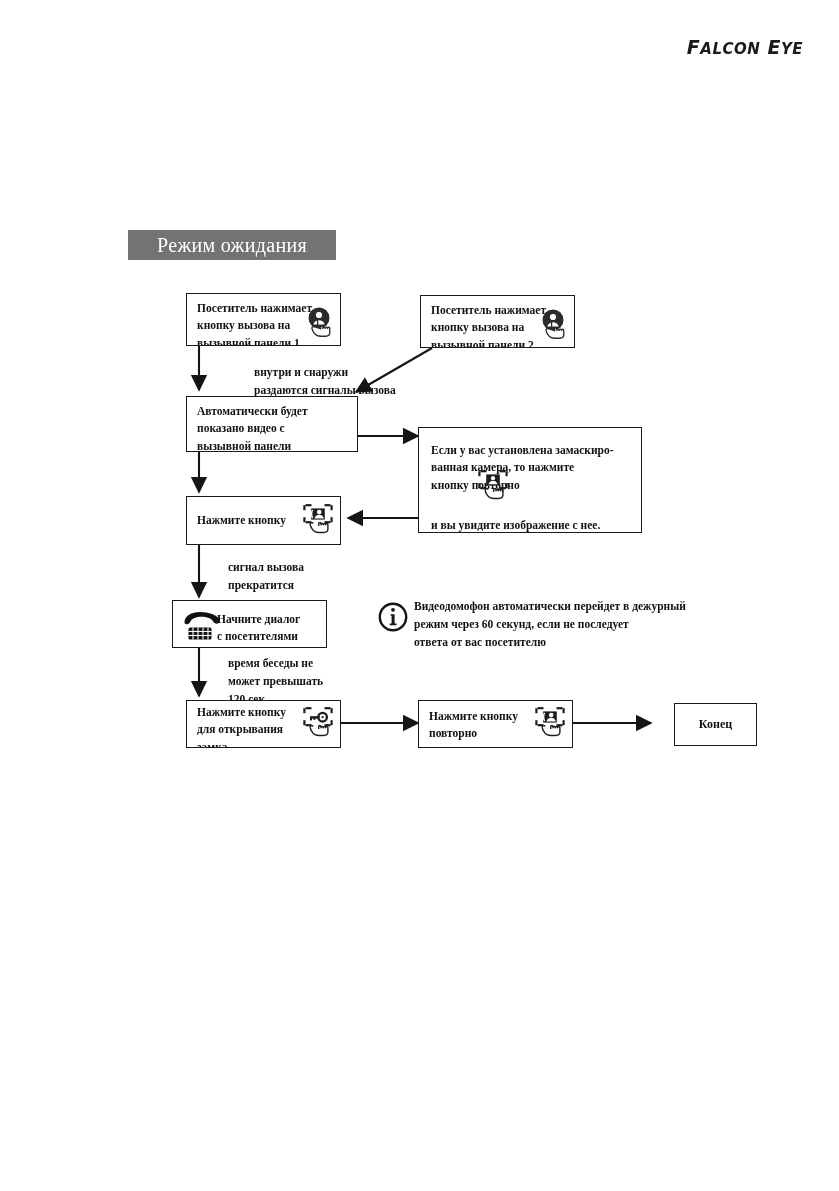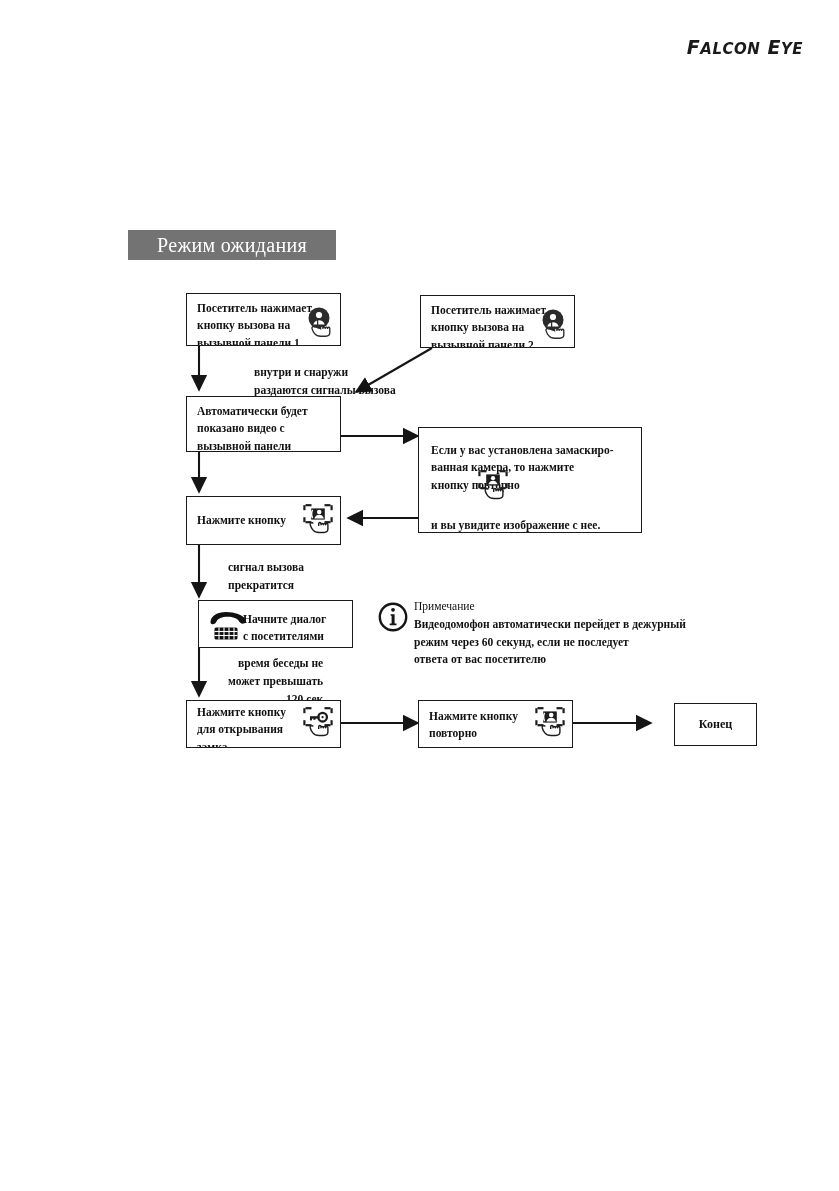--- a/index.html
+++ b/index.html
@@ -185,21 +185,21 @@
       <path d="M13.0 21.5c-0.6-1.6-3.6-0.9-3.0 1.1 0.6 1.9 1.4 3.6 2.6 5.0 1.5 1.8 3.6 2.6 6.2 2.6h5.0c2.3 0 4.0-1.3 4.0-3.4v-4.4c0-1.6-2.3-1.6-2.3 0 0-1.7-2.3-1.7-2.3 0 0-1.7-2.3-1.7-2.3 0v-1.0c0-1.7-2.3-1.7-2.3 0v2.2" fill="#ffffff" stroke="#2b2b2b" stroke-width="1.35" stroke-linejoin="round"></path>
     </svg>
   </span>
 </div>
 
 <div class="edgelabel" style="left:228px; top:364px;margin-left:26px;">
   <div>внутри и снаружи</div>
   <div>раздаются  сигналы вызова</div>
 </div>
 
-<div class="node" style="left:186px; top:396px; width:155px; height:56px;">
+<div class="node" style="left:186px; top:396px; width:172px; height:56px;">
   <div class="txt">
     <div>Автоматически будет</div>
     <div>показано  видео с</div>
     <div>вызывной панели</div>
   </div>
 </div>
 
 <div class="node" style="left:418px; top:427px; width:224px; height:106px; padding:14px 24px 5px 12px;">
   <div class="txt">
     <div>Если у вас установлена замаскиро-</div>
@@ -251,21 +251,21 @@
       <path d="M12.2 21.6c-0.6-1.6-3.6-0.9-3.0 1.1 0.6 2.0 1.4 3.8 2.6 5.2 1.5 1.8 3.6 2.6 6.2 2.6h4.9c2.3 0 4.0-1.3 4.0-3.4v-4.4c0-1.7-2.3-1.7-2.3 0 0-1.7-2.3-1.7-2.3 0 0-1.7-2.3-1.7-2.3 0v-1.0c0-1.7-2.3-1.7-2.3 0v2.2" fill="#ffffff" stroke="#1d1d1d" stroke-width="1.4" stroke-linejoin="round"></path>
     </svg>
   </span>
 </div>
 
 <div class="edgelabel" style="left:228px; top:559px;">
   <div>сигнал вызова</div>
   <div>прекратится</div>
 </div>
 
-<div class="node" style="left:198px; top:600px; width:155px; height:48px; padding-left:44px;">
+<div class="node" style="left:172px; top:600px; width:155px; height:48px; padding-left:44px;">
   <div class="txt" style="padding-top:4px;">
     <div>Начните диалог</div>
     <div>с посетителями</div>
   </div>
   <span class="icon" style="left:9px; top:9px;">
     <svg width="40" height="31" viewBox="0 0 40 31">
       <path d="M2.5 12.5c0-6.8 7.0-10.5 15.5-10.5 9.0 0 16.5 3.0 19.5 7.0 1.4 1.9 0.2 4.3-2.1 4.6-2.1 0.3-3.8-1.0-4.6-2.6-1.3-2.6-5.9-4.2-11.0-4.2-5.6 0-10.2 2.0-11.3 4.7-0.7 1.8-2.4 3.1-4.3 2.7-1.1-0.2-1.7-1.0-1.7-1.7z" fill="#111111"></path>
       <rect x="6.5" y="17.5" width="23" height="12" rx="1.6" fill="#111111"></rect>
       <g stroke="#ffffff" stroke-width="1.1">
         <path d="M11.0 17.5v12"></path>
@@ -273,34 +273,33 @@
           <path d="M21.0 17.5v12"></path>
           <path d="M26.0 17.5v12"></path>
         <path d="M6.5 21.5h23"></path>
           <path d="M6.5 25.5h23"></path>
       </g>
     </svg>
   </span>
 </div>
 
 <div class="note" style="left:414px; top:598px;">
-  <div class="hdr">Примечание</div>
   <div>Видеодомофон автоматически перейдет в дежурный</div>
   <div>режим через 60 секунд, если не последует</div>
   <div>ответа от вас посетителю</div>
 </div>
 <span class="icon" style="left:378px; top:602px;">
   <svg width="30" height="30" viewBox="0 0 30 30">
     <circle cx="15" cy="15" r="13.2" fill="none" stroke="#151515" stroke-width="2.4"></circle>
     <circle cx="15" cy="7.8" r="1.9" fill="#151515"></circle>
     <path d="M12.6 12.2h4.0v9.4h1.9v1.6h-6.8v-1.6h1.9v-7.8h-1.0z" fill="#151515"></path>
   </svg>
 </span>
 
-<div class="edgelabel" style="left:228px; top:655px;text-align:right;">
+<div class="edgelabel" style="left:228px; top:655px;">
   <div>время беседы не</div>
   <div>может превышать</div>
   <div>120 сек</div>
 </div>
 
 <div class="node" style="left:186px; top:700px; width:155px; height:48px; padding-top:3px;">
   <div class="txt">
     <div>Нажмите кнопку</div>
     <div>для открывания</div>
     <div>замка</div>

